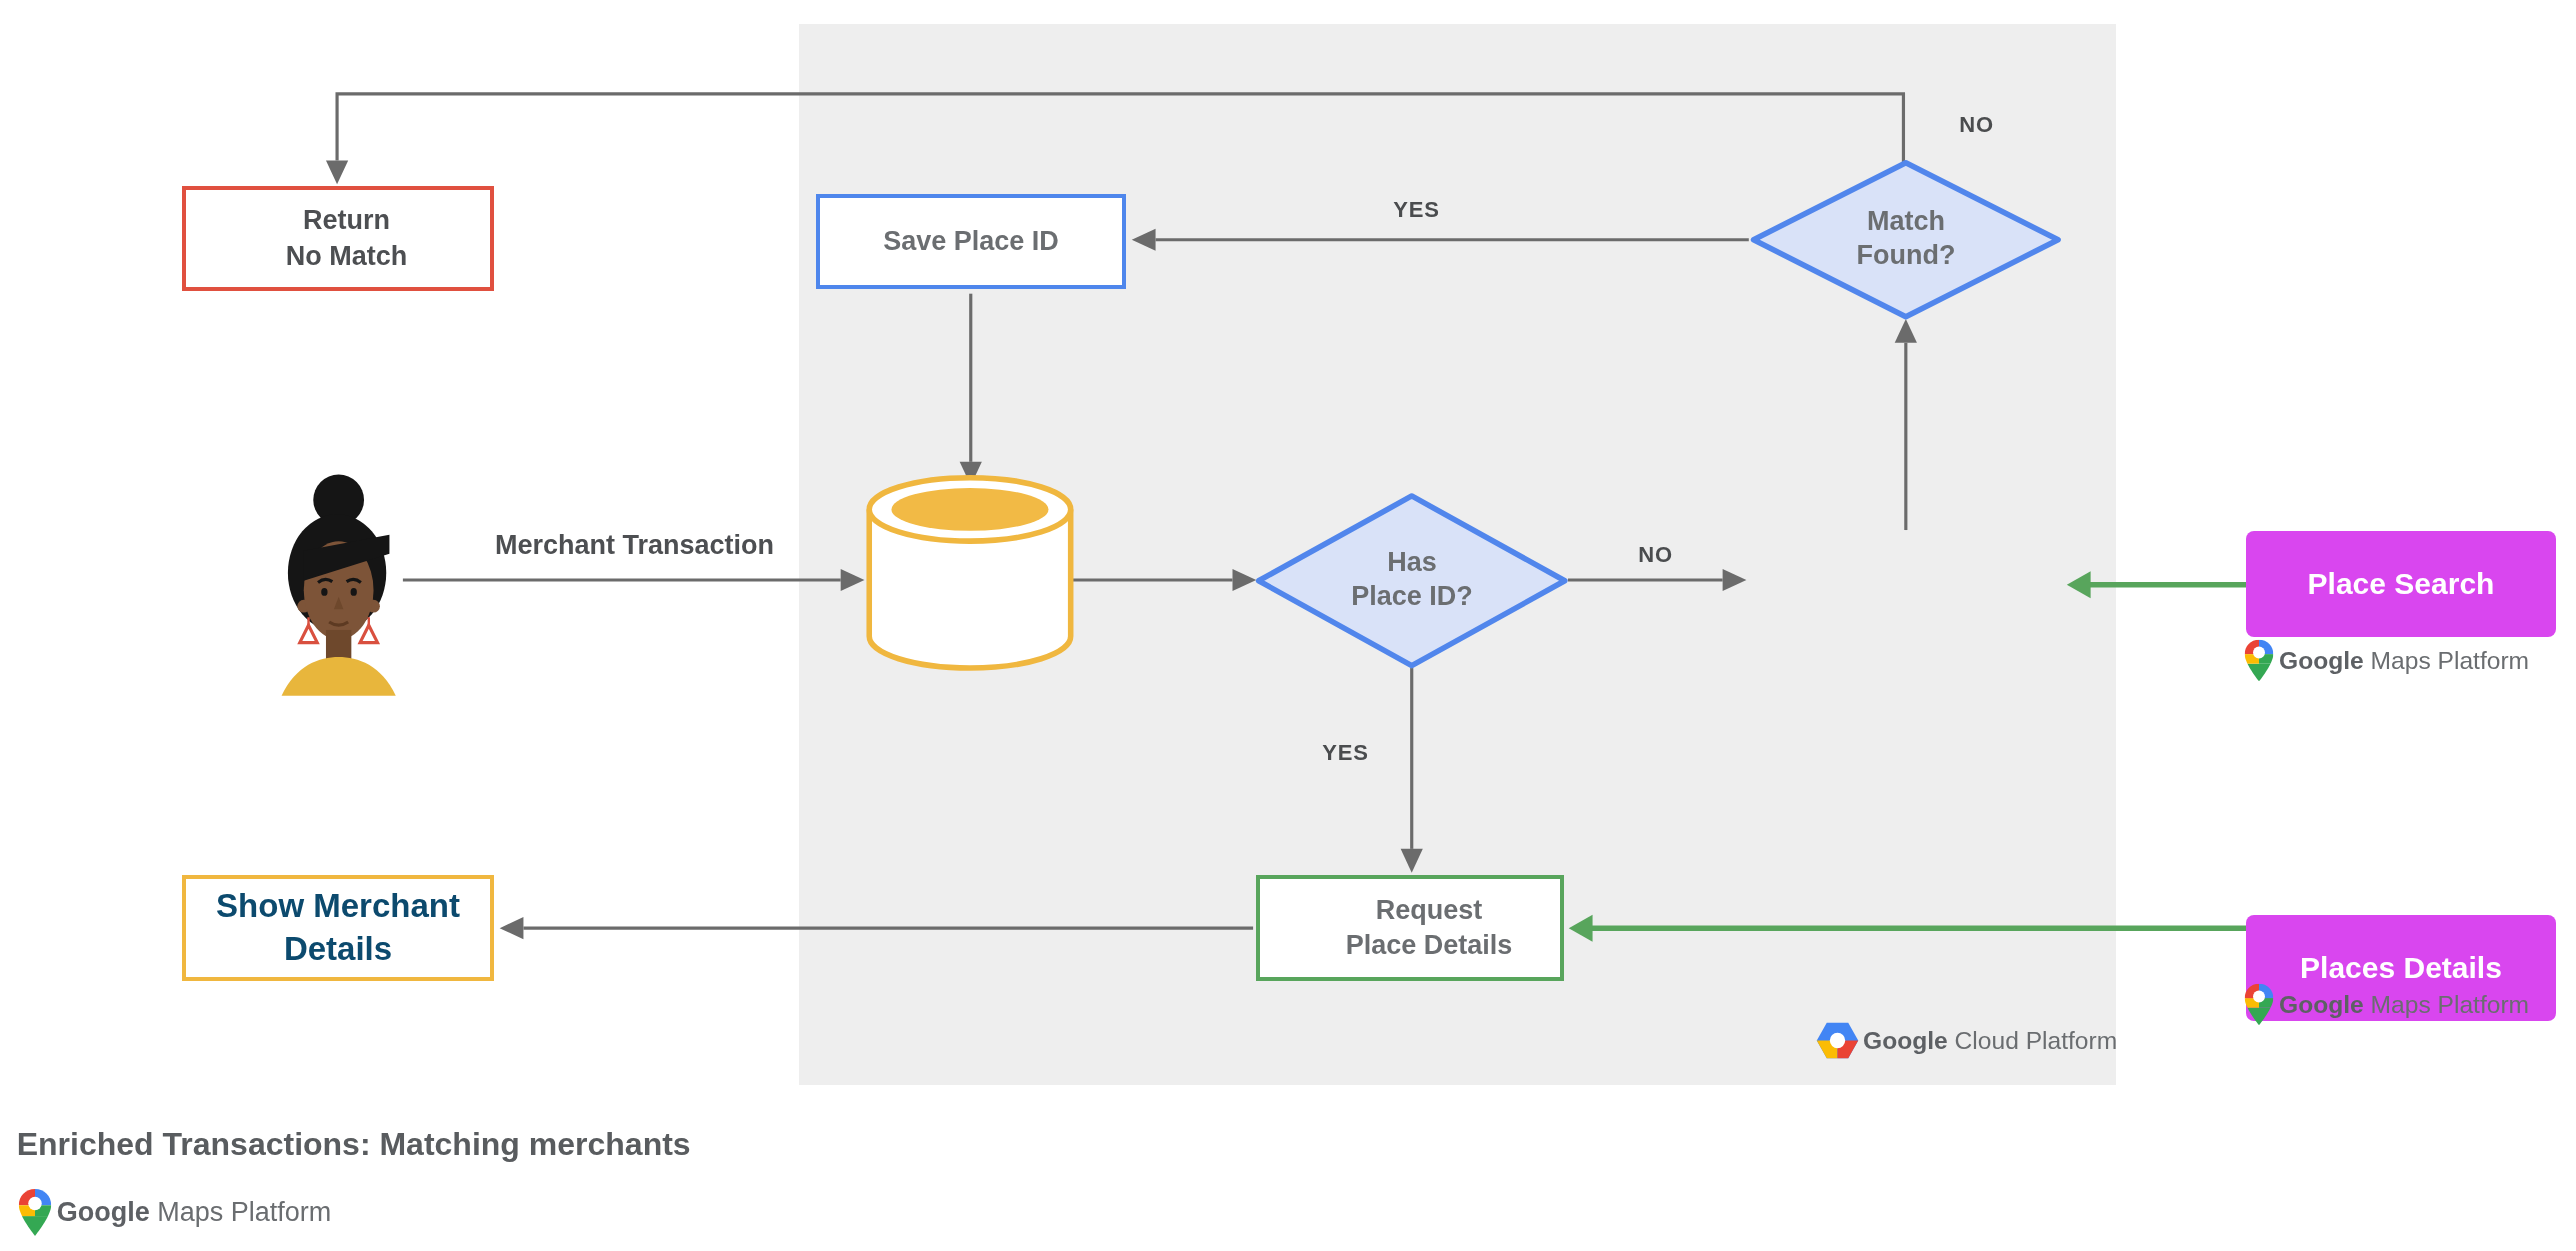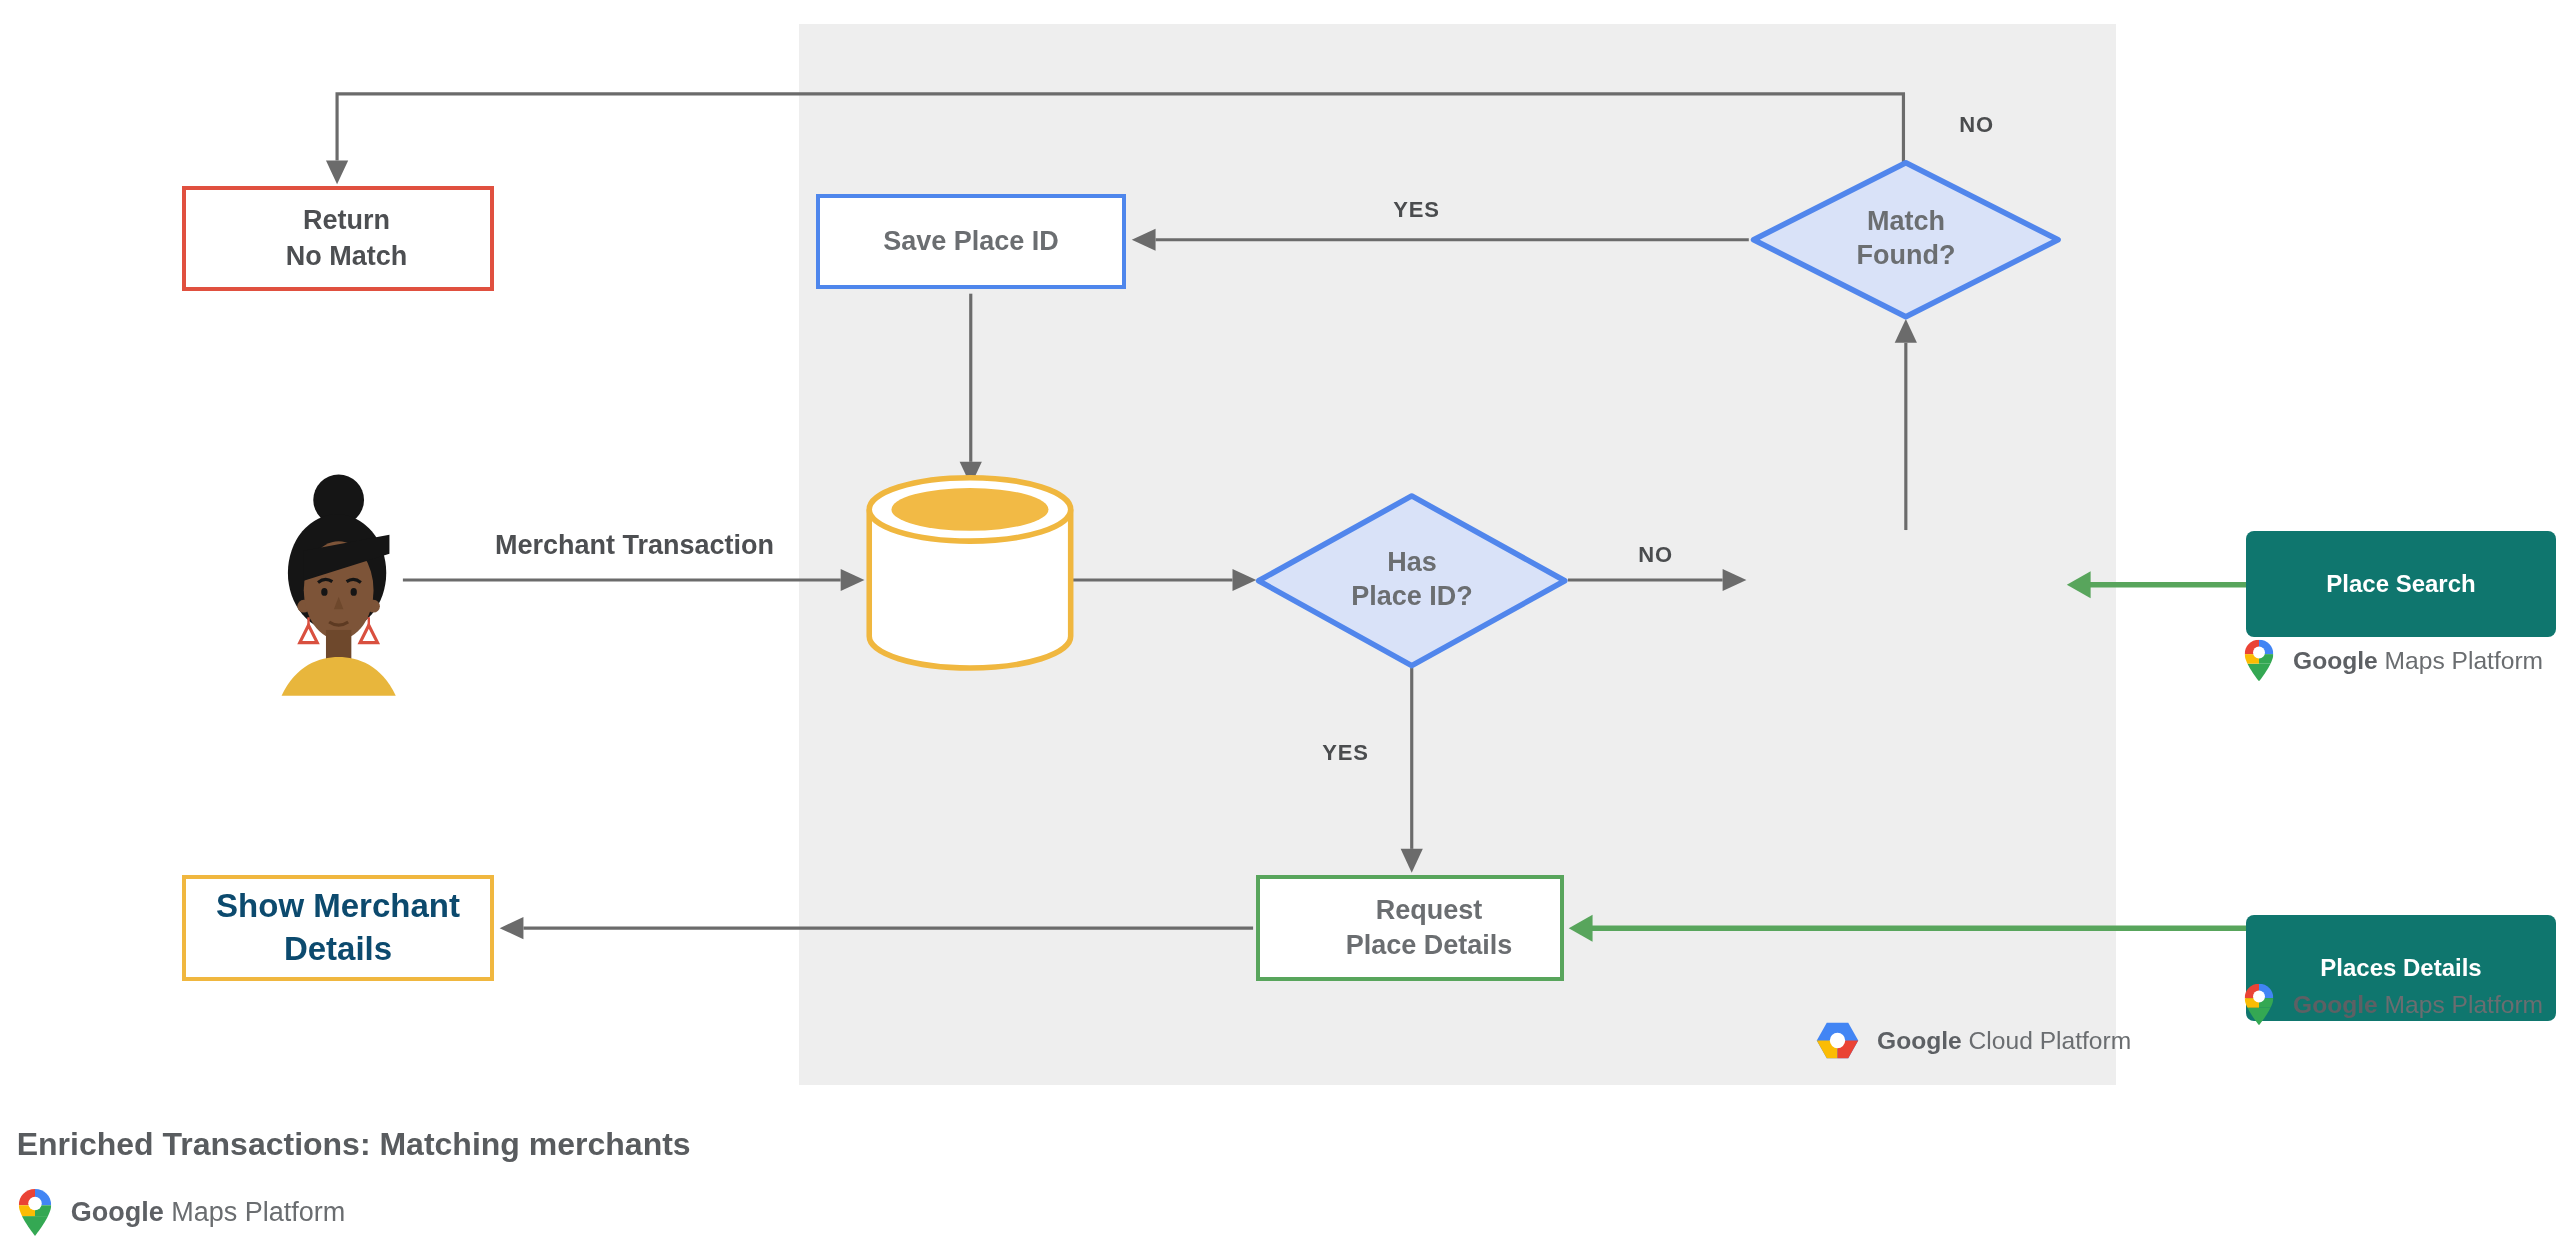--- a/index.html
+++ b/index.html
@@ -7,29 +7,29 @@
           font-family:"Liberation Sans",sans-serif;}
   .gcp-panel{position:absolute;left:799px;top:24px;width:1317px;height:1061px;background:#eeeeee;}
   svg.overlay{position:absolute;left:0;top:0;width:2576px;height:1252px;pointer-events:none;}
   .node{position:absolute;display:flex;align-items:center;justify-content:center;text-align:center;
         box-sizing:border-box;background:#ffffff;font-weight:700;white-space:pre-line;line-height:1.3;}
   .node.red-border{border:4px solid #e0503f;color:#4d4f52;font-size:27px;padding-left:17px;}
   .node.blue-border{border:4px solid #4e86ec;color:#6b6e71;font-size:27px;}
   .node.green-border{border:4px solid #58a55c;color:#6b6e71;font-size:27px;}
   .node.yellow-border{border:4px solid #f0b73f;color:#0c4a6e;font-size:33px;}
   .api-button{position:absolute;display:flex;align-items:center;justify-content:center;text-align:center;
-        box-sizing:border-box;background:#0f766e;border-radius:8px;color:#ffffff;
-        font-weight:700;font-size:24px;}
+        box-sizing:border-box;background:#d946ef;border-radius:8px;color:#ffffff;
+        font-weight:700;font-size:30px;}
   .float-label{position:absolute;display:flex;align-items:center;justify-content:center;text-align:center;
         font-weight:700;white-space:pre-line;line-height:1.25;}
   .diamond-label{color:#6b6e71;font-size:27px;}
   .cyl-label{color:#6b6e71;font-size:27px;}
   .edge-label{color:#4a4c4e;font-size:22px;letter-spacing:0.8px;}
   .flow-label{color:#4d4f52;font-size:27px;}
-  .logo-row{position:absolute;display:flex;align-items:center;gap:18px;}
+  .logo-row{position:absolute;display:flex;align-items:center;gap:4px;}
   .logo-text{font-size:24.6px;color:#6a6d70;white-space:nowrap;}
   .logo-text .g{font-weight:600;color:#5d6064;}
   .logo-text .rest{font-weight:400;}
   .logo-row.big .logo-text{font-size:27px;}
   .page-title{position:absolute;left:16.7px;top:1126px;font-size:32px;font-weight:700;color:#595c5f;}
 </style>
 </head>
 <body>
 
 <div class="canvas">

